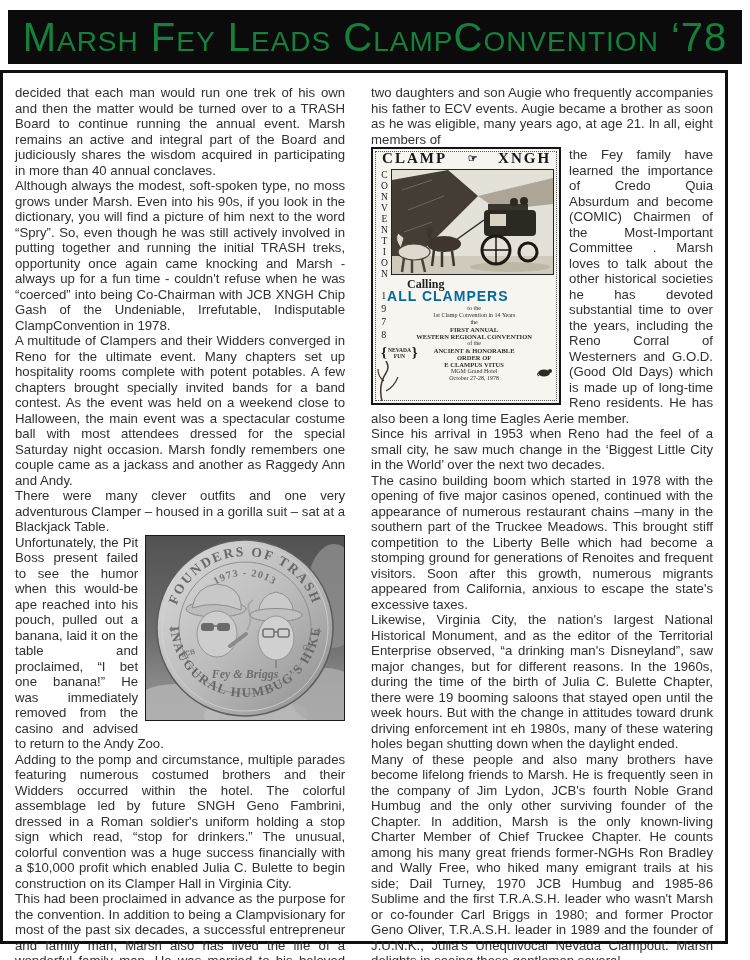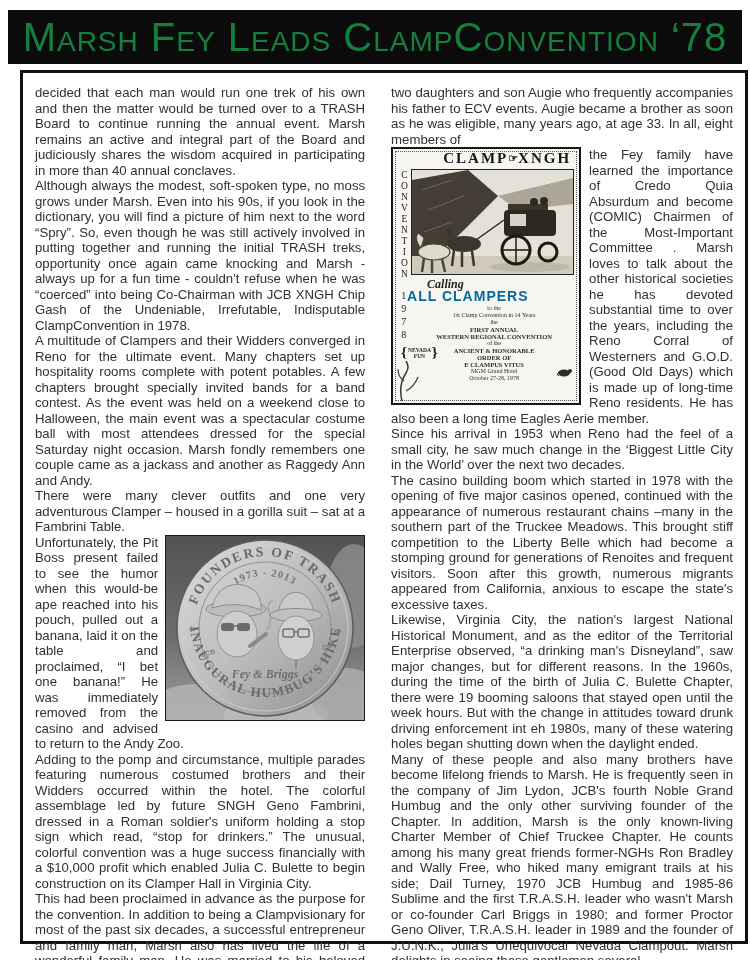--- a/index.html
+++ b/index.html
@@ -2,45 +2,45 @@
 <html><head>
 <meta charset="utf-8">
 <style>
   html,body { margin:0; padding:0; background:#ffffff; }
   .page { position:relative; width:750px; height:960px; background:#fff; overflow:hidden;
           font-family:"Liberation Sans", sans-serif; }
   .banner { position:absolute; left:8px; top:10px; width:734px; height:54px; background:#0b0b0b;
             display:flex; align-items:center; justify-content:center; }
   .banner .title { color:#15803d; font-size:40px; font-weight:normal; font-variant:small-caps;
                    letter-spacing:1px; white-space:nowrap; }
-  .content { position:absolute; left:20px; top:70px; width:728px; height:874px; box-sizing:border-box;
+  .content { position:absolute; left:0; top:70px; width:728px; height:874px; box-sizing:border-box;
              border:3px solid #101010; background:#fff; padding:12px 12px; display:flex; gap:26px; }
   .col { text-align:justify; font-size:13.2px; line-height:15.5px; color:#303030; hyphens:none; }
   .col-left  { width:336px; }
   .col-right { width:348px; }
   .para { margin:0; }
 
   
   .coin-wrap { float:right; width:200px; height:186px; margin:0 0 3px 7px; box-sizing:border-box;
                border:1px solid #1a1a1a; background:#585858; }
   
   .poster { float:left; width:190px; height:258px; margin:0 8px 4px 0; box-sizing:border-box;
             border:2px solid #141414; background:#f6f5ef; position:relative; overflow:hidden; }
   .poster-deco { position:absolute; inset:2px; border:1px dotted #555; pointer-events:none; }
-  .poster-head { position:relative; display:flex; justify-content:flex-end; align-items:center;
+  .poster-head { position:relative; display:flex; justify-content:space-between; align-items:center;
                  padding:2px 8px 0 9px; font-family:"Liberation Serif", serif; font-weight:bold;
                  font-size:15px; letter-spacing:2px; color:#171717; }
   .poster-hand { font-size:11px; letter-spacing:0; }
   .poster-side { position:absolute; left:4px; top:21px; bottom:5px; width:13px; display:flex;
                  flex-direction:column; align-items:center; font-family:"Liberation Serif", serif;
                  color:#1d1d1d; }
   .vert { writing-mode:vertical-rl; text-orientation:upright; font-size:9.5px; letter-spacing:1px; }
   .vert-year { margin-top:10px; font-size:10px; letter-spacing:2px; }
   .scene-box { margin:2px 5px 0 18px; border:1px solid #222; line-height:0; }
-  .calling-script { font-family:"Liberation Serif", serif; font-style:italic; font-weight:bold;
+  .calling-script { font-family:"Liberation Serif", serif; font-weight:bold;
                     font-size:12px; color:#222; margin:3px 0 0 34px; line-height:12px; }
   .calling-main { font-family:Liberation Sans, sans-serif; font-weight:bold; font-size:14px;
                   letter-spacing:1px; color:#0369a1; line-height:13px;
                   margin:0 0 2px 14px; }
   .tiny-lines { margin-left:16px; text-align:center; color:#2d2d2d; }
   .tl { font-size:6px; line-height:7px; font-family:"Liberation Serif", serif; }
   .tl-b { font-weight:bold; font-size:6.5px; }
   .badge { position:absolute; left:8px; top:196px; display:flex; align-items:center;
            font-family:"Liberation Serif", serif; color:#222; }
   .badge .brace { font-size:15px; font-weight:bold; }
@@ -57,21 +57,21 @@
   <div class="banner">
     <div class="title">Marsh Fey Leads ClampConvention ‘78</div>
   </div>
 
   <div class="content">
 
     <div class="col col-left">
       <div class="para"><span>decided that each man would run one trek of his own and then the matter would be turned over to a TRASH Board to continue running the annual event.  Marsh remains an active and integral part of the Board and judiciously shares the wisdom acquired in participating in more than 40 annual conclaves.</span></div>
       <div class="para"><span>Although always the modest, soft-spoken type, no moss grows under Marsh.  Even into his 90s, if you look in the dictionary, you will find a picture of him next to the word “Spry”.  So, even though he was still actively involved in putting together and running the initial TRASH treks, opportunity once again came knocking and Marsh - always up for a fun time - couldn't refuse when he was “coerced” into being Co-Chairman with JCB XNGH Chip Gash of the Undeniable, Irrefutable, Indisputable ClampConvention in 1978.</span></div>
       <div class="para"><span>A multitude of Clampers and their Widders converged in Reno for the ultimate event.  Many chapters set up hospitality rooms complete with potent potables.  A few chapters brought specially invited bands for a band contest.  As the event was held on a weekend close to Halloween, the main event was a spectacular costume ball with most attendees dressed for the special Saturday night occasion.  Marsh fondly remembers one couple came as a jackass and another as Raggedy Ann and Andy.</span></div>
-      <div class="para"><span>There were many clever outfits and one very adventurous Clamper – housed in a gorilla suit – sat at a Fambrini Table.</span></div>
+      <div class="para"><span>There were many clever outfits and one very adventurous Clamper – housed in a gorilla suit – sat at a Blackjack Table.</span></div>
       <div class="para">
         <div class="coin-wrap">
           <svg width="198" height="184" viewBox="0 0 198 184">
             <defs>
               <linearGradient id="bgG" x1="0" y1="0" x2="0" y2="1">
                 <stop offset="0" stop-color="#525252"></stop>
                   <stop offset="0.55" stop-color="#6d6d6d"></stop>
                   <stop offset="1" stop-color="#9e9e9e"></stop>
               </linearGradient>
               <linearGradient id="coinG" x1="0" y1="0" x2="1" y2="1">
@@ -126,21 +126,21 @@
             <text x="99" y="142" text-anchor="middle" font-family="Liberation Serif, serif" font-style="italic" font-weight="bold" font-size="12" fill="#6e6e6e">Fey &amp; Briggs</text>
           </svg>
         </div>
         <span>Unfortunately, the Pit Boss present failed to see the humor when this would-be ape reached into his pouch, pulled out a banana, laid it on the table and proclaimed, “I bet one banana!”  He was immediately removed from the casino and advised to return to the Andy Zoo.</span>
       </div>
       <div class="para"><span>Adding to the pomp and circumstance, multiple parades featuring numerous costumed brothers and their Widders occurred within the hotel.  The colorful assemblage led by future SNGH Geno Fambrini, dressed in a Roman soldier's uniform holding a stop sign which read, “stop for drinkers.”  The unusual, colorful convention was a huge success financially with a $10,000 profit which enabled Julia C. Bulette to begin construction on its Clamper Hall in Virginia City.</span></div>
       <div class="para"><span>This had been proclaimed in advance as the purpose for the convention.  In addition to being a Clampvisionary for most of the past six decades, a successful entrepreneur and family man, Marsh also has lived the life of a wonderful family man.  He was married to his beloved wife Shirley for 62 years and they parented three wonderful children, two</span></div>
     </div>
 
     <div class="col col-right">
-      <div class="para"><span>two daughters and son Augie who frequently accompanies his father to ECV events.  Augie became a brother as soon as he was eligible, many years ago, at age 33. In all, eight members of</span></div>
+      <div class="para"><span>two daughters and son Augie who frequently accompanies his father to ECV events.  Augie became a brother as soon as he was eligible, many years ago, at age 21. In all, eight members of</span></div>
       <div class="para">
         <div class="poster">
           <div class="poster-deco"></div>
           <div class="poster-head">
             <span>CLAMP</span>
             <span class="poster-hand">☞</span>
             <span>XNGH</span>
           </div>
           <div class="poster-side">
             <span class="vert">CONVENTION</span>

